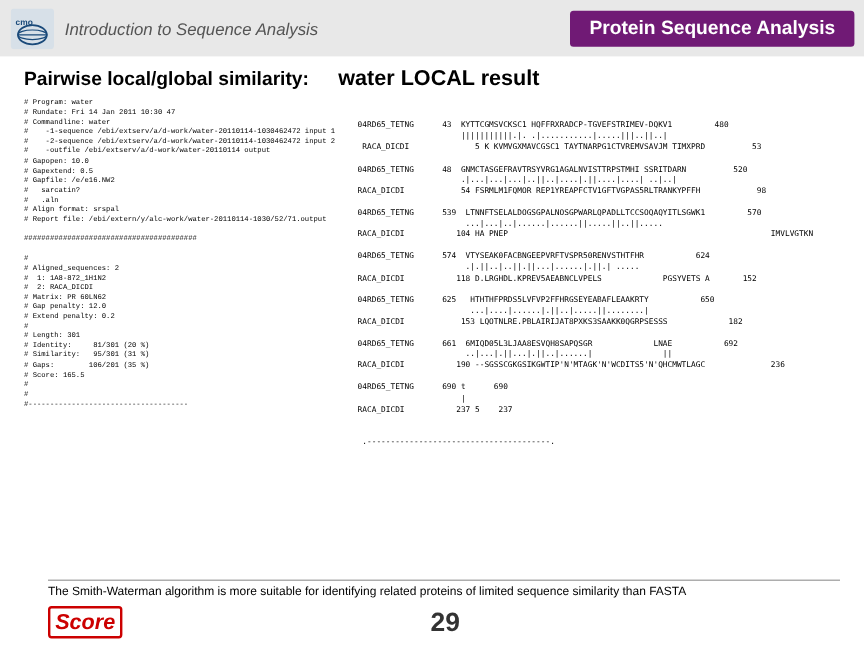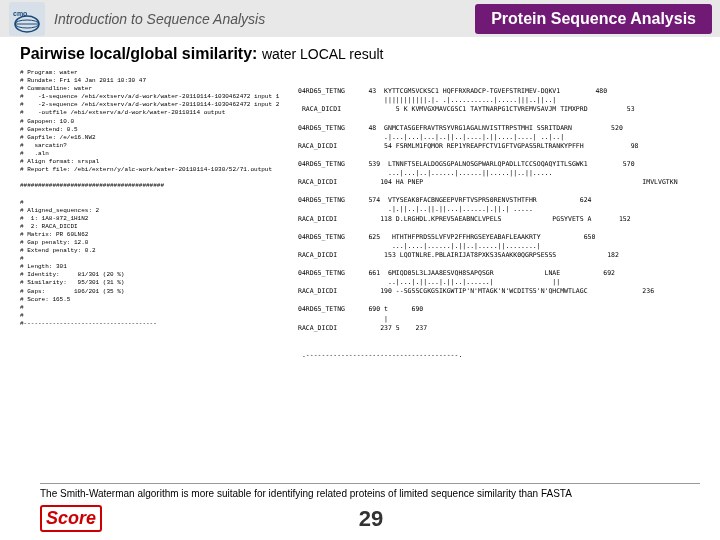--- a/index.html
+++ b/index.html
@@ -12,21 +12,21 @@
       position: relative;
     }
 
     
     .header {
       display: flex;
       align-items: center;
       justify-content: space-between;
       background: #e8e8e8;
       padding: 4px 8px;
-      height: 37px;
+      height: 47px;
     }
     .header-left {
       display: flex;
       align-items: center;
       gap: 8px;
     }
     .logo-box {
       width: 38px;
       height: 36px;
       display: flex;
@@ -57,22 +57,23 @@
     }
 
     
     .page-title {
       font-size: 16px;
       font-weight: bold;
       margin-bottom: 6px;
       color: #000;
     }
     .page-title span.subtitle {
-      font-weight: normal;
-      font-size: 14px;
+      font-weight: bold;
+      font-size: 18px;
+      margin-left: 20px;
     }
 
     
     .content-area {
       display: flex;
       gap: 8px;
       margin-top: 4px;
     }
 
     

